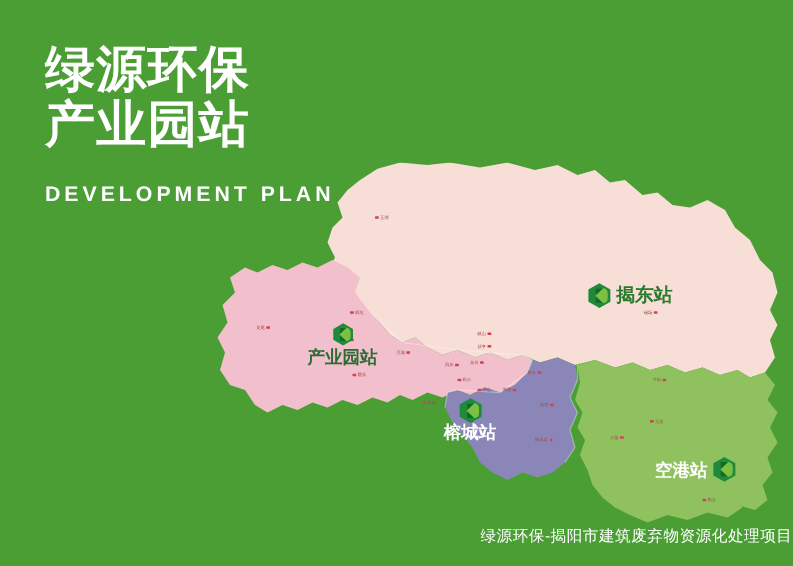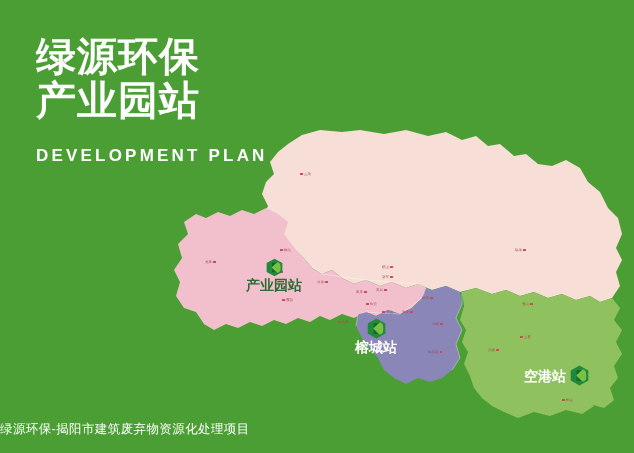--- a/index.html
+++ b/index.html
@@ -33,35 +33,35 @@
   .station.stack{flex-direction:column;align-items:center;gap:1px;}
   .logo{flex:0 0 auto;display:block;}
 
   #st-jiedong{left:470px;top:226px;}
   #st-jiedong .st-label{color:#2a7a2d;font-size:15px;}
 
   #st-chanyeyuan{left:246px;top:258px;}
   #st-chanyeyuan .st-label{color:#2c6b35;}
 
   #st-rongcheng{left:355px;top:318px;}
-  #st-rongcheng .st-label{color:#ffffff;}
+  #st-rongcheng .st-label{color:#ffffff;font-family:Liberation Serif, serif;}
 
   #st-konggang{left:524px;top:365px;}
   #st-konggang .st-label{color:#ffffff;}
 
   
   .citydot{position:absolute;display:flex;align-items:center;gap:1.5px;}
   .citydot .cd-name{font-size:3.4px;line-height:4px;color:#a14c4c;white-space:nowrap;
      transform:scale(1);letter-spacing:0;}
   .citydot .cd-pt{width:2.6px;height:2.6px;background:#d2425a;border-radius:0.5px;display:block;}
   .citydot.rev{flex-direction:row-reverse;}
 
   
   #caption{
-    position:absolute;left:0;right:0;bottom:14px;text-align:left;color:#ffffff;margin-top:41px;
+    position:absolute;left:0;right:0;bottom:14px;text-align:right;color:#ffffff;margin-top:41px;
   }
   #caption .cap-line{font-size:12.5px;line-height:19px;letter-spacing:0.4px;font-weight:normal;}
 </style>
 </head>
 <body>
 
 <div id="poster">
 
   <div id="title-block">
     <div class="title-line">绿源环保</div>
@@ -198,20 +198,30 @@
           <span class="cd-name">登岗</span>
           <span class="cd-pt"></span>
         </div>
         <div class="citydot rev" style="left: 392px; top: 268px;">
           <span class="cd-name">炮台</span>
           <span class="cd-pt"></span>
         </div>
       </div>
   </div>
 
+  <div class="station" id="st-jiedong">
+    <svg class="logo" width="19" height="21" viewBox="0 0 19 21">
+      <polygon points="9.5,0.6 18.3,5.6 18.3,15.4 9.5,20.4 0.7,15.4 0.7,5.6" fill="#1f8a3b"></polygon>
+      <path d="M6.2,4.6 L12.6,4.6 C14.8,4.6 16.2,6.6 16.2,8.8 L16.2,12.4
+               C16.2,14.8 14.6,16.4 12.4,16.4 L6.2,16.4 Z" fill="#7bc043"></path>
+      <path d="M6.2,4.6 L12.6,4.6 L6.2,10.5 Z" fill="#0f6b2a"></path>
+      <path d="M6.2,10.5 L12.4,16.4 L6.2,16.4 Z" fill="#0f6b2a"></path>
+    </svg>
+    <span class="st-label">揭东站</span>
+  </div>
 
   <div class="station stack" id="st-chanyeyuan">
     <svg class="logo" width="17" height="19" viewBox="0 0 19 21">
       <polygon points="9.5,0.6 18.3,5.6 18.3,15.4 9.5,20.4 0.7,15.4 0.7,5.6" fill="#1f8a3b"></polygon>
       <path d="M6.2,4.6 L12.6,4.6 C14.8,4.6 16.2,6.6 16.2,8.8 L16.2,12.4
                C16.2,14.8 14.6,16.4 12.4,16.4 L6.2,16.4 Z" fill="#7bc043"></path>
       <path d="M6.2,4.6 L12.6,4.6 L6.2,10.5 Z" fill="#0f6b2a"></path>
       <path d="M6.2,10.5 L12.4,16.4 L6.2,16.4 Z" fill="#0f6b2a"></path>
     </svg>
     <span class="st-label">产业园站</span>

